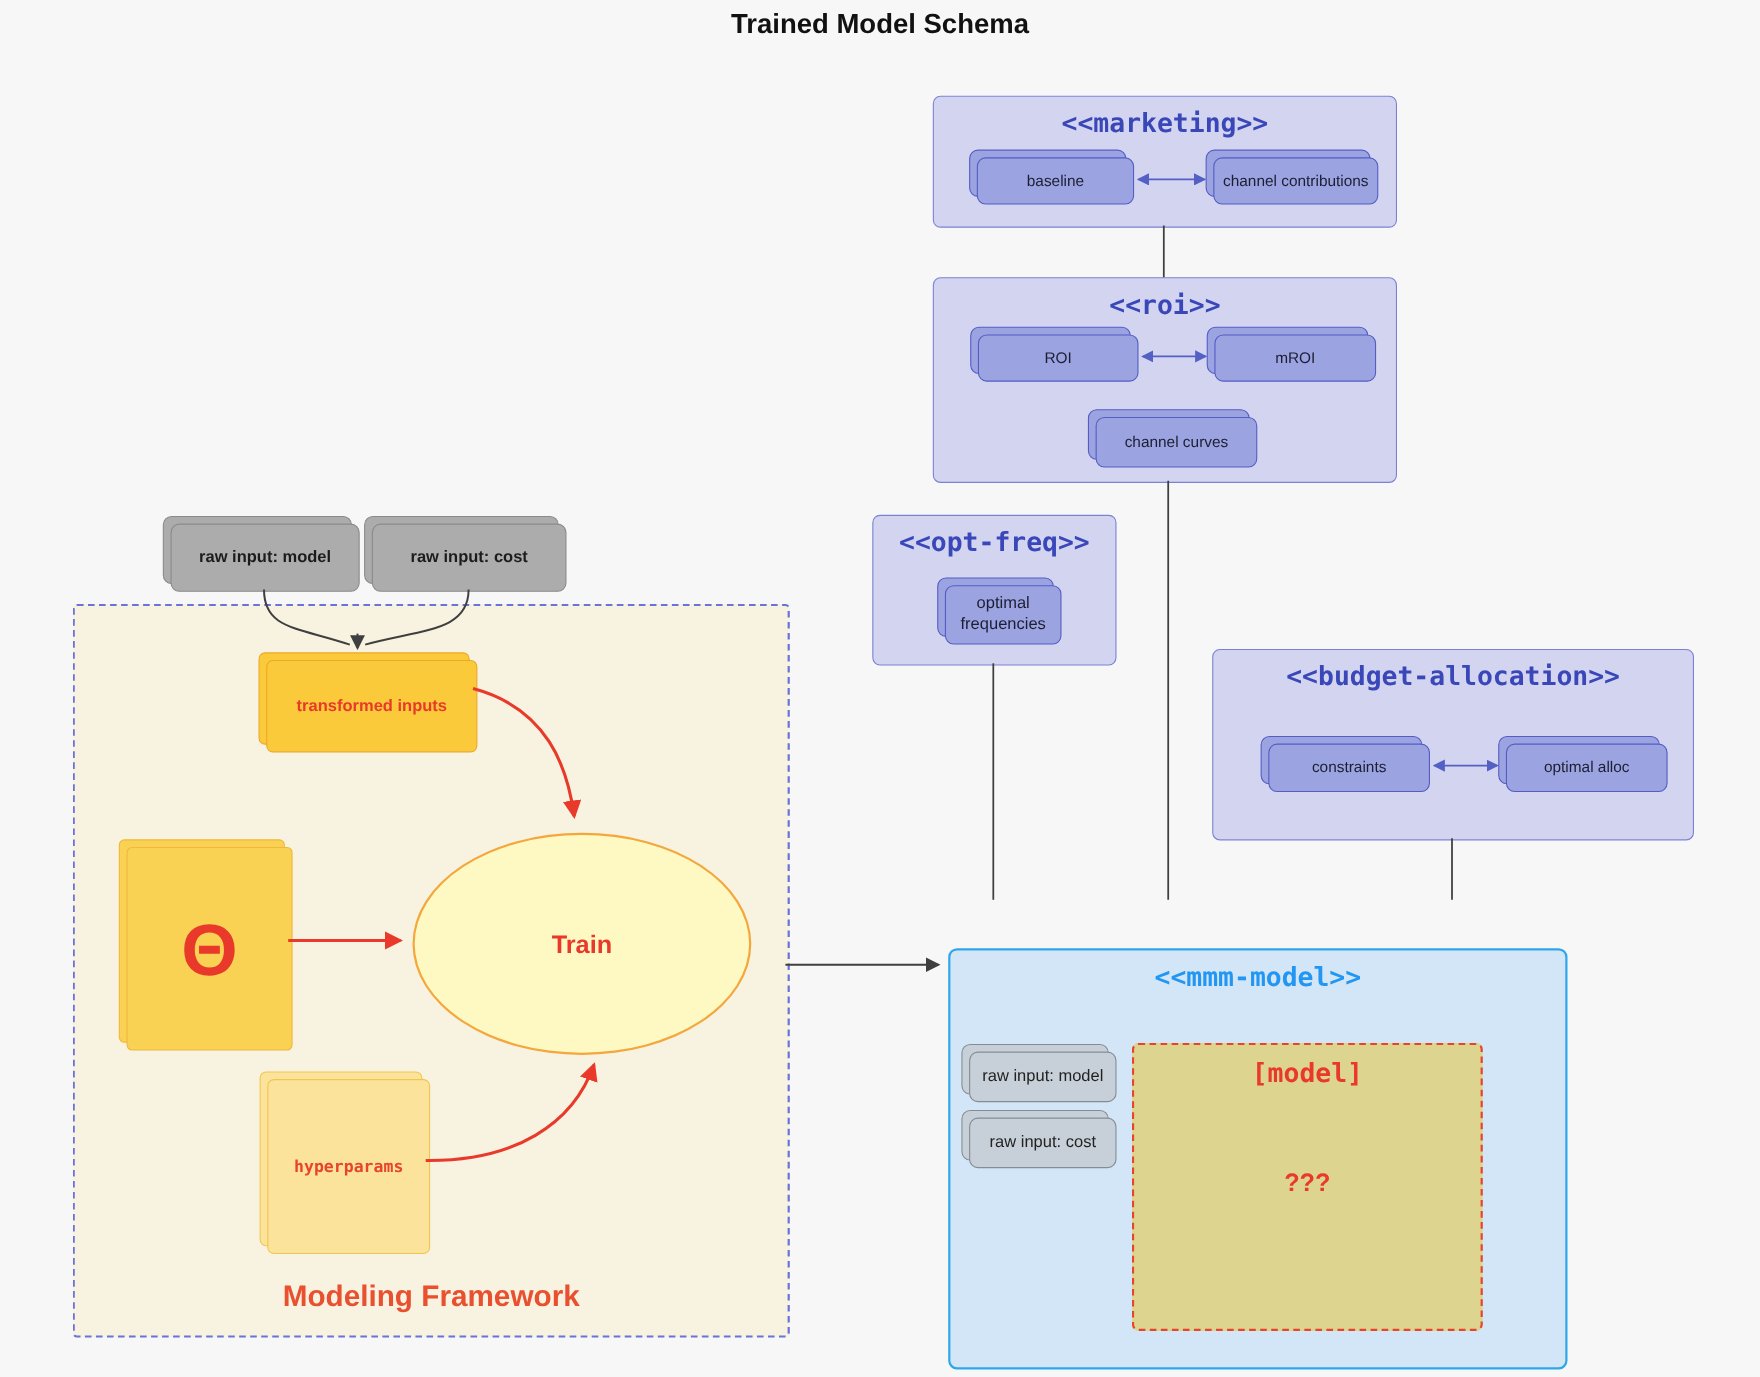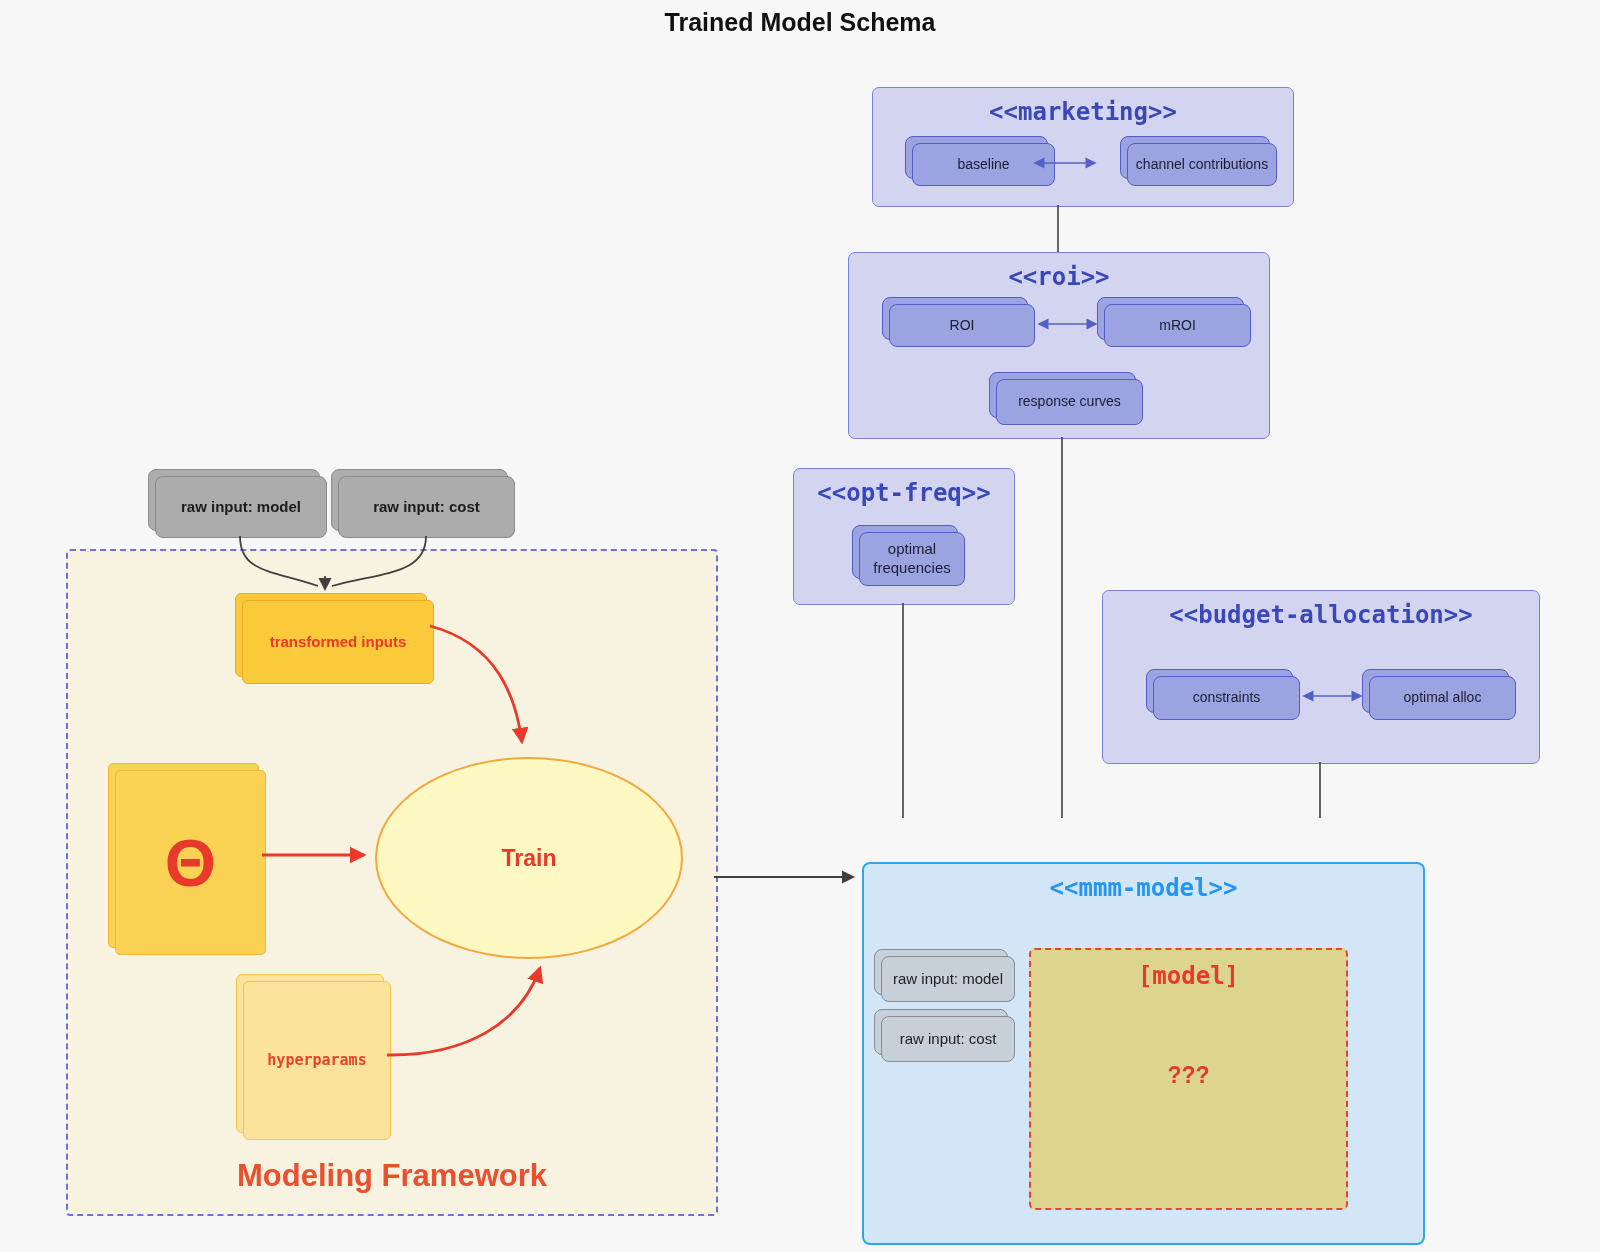--- a/index.html
+++ b/index.html
@@ -13,21 +13,21 @@
   .group { position:absolute; z-index:0; border-radius:7px; }
   .g-purple { background:#d3d5f0; border:1.5px solid #7b82d4; }
   .g-title { position:absolute; top:10px; left:0; right:0; text-align:center;
     font-family:"DejaVu Sans Mono", monospace; font-weight:bold; font-size:24px; color:#3a47b8; }
 
   .g-mmm { background:#d3e6f7; border:2px solid #2ea7ea; border-radius:8px; }
   .g-mmm .g-title { color:#2196f3; }
 
   .g-framework { background:#f8f2e0; border:2px dashed #6a73d9; border-radius:4px; }
   .fw-label { position:absolute; bottom:20px; left:0; right:0; text-align:center;
-    font-size:31px; font-weight:bold; color:#e8502f; }
+    font-size:27px; font-weight:bold; color:#e8502f; }
 
   
   .node { position:absolute; display:flex; align-items:center; justify-content:center;
     text-align:center; border-radius:8px; font-size:14px; color:#1c1e33; line-height:1.25; }
   .stack::before { content:""; position:absolute; inset:-1px; background:inherit; border:inherit;
     border-radius:inherit; transform:translate(-7px,-7px); z-index:-1; }
 
   .n-purple { background:#9ba3e0; border:1px solid #545dc6; }
   .n-gray-dark { background:#acacac; border:1px solid #8a8a8a; font-weight:bold; font-size:15px; color:#1c1c1c; border-radius:8px; }
   .n-gray-light { background:#c7d0d8; border:1px solid #858c93; font-size:15px; color:#222; }
@@ -59,31 +59,31 @@
   <div class="node n-gray-dark stack" style="left:338px; top:476px; width:175px; height:60px;">raw input: cost</div>
 
   <div class="group g-framework" style="left:66px; top:549px; width:648px; height:663px;">
     <div class="fw-label">Modeling Framework</div>
     <div class="node n-gold stack" style="left:174px; top:49px; width:190px; height:82px;">transformed inputs</div>
     <div class="node n-theta stack" style="left:47px; top:219px; width:149px; height:183px;">Θ</div>
     <div class="node n-ellipse" style="left:307px; top:206px; width:304px; height:198px;">Train</div>
     <div class="node n-cream stack" style="left:175px; top:430px; width:146px; height:157px;">hyperparams</div>
   </div>
 
-  <div class="group g-purple" style="left:848px; top:87px; width:420px; height:118px;margin-left:24px;">
+  <div class="group g-purple" style="left:848px; top:87px; width:420px; height:118px;">
     <div class="g-title">&lt;&lt;marketing&gt;&gt;</div>
     <div class="node n-purple stack" style="left:39px; top:55px; width:141px; height:41px;">baseline</div>
     <div class="node n-purple stack" style="left:254px; top:55px; width:148px; height:41px;">channel contributions</div>
   </div>
 
   <div class="group g-purple" style="left:848px; top:252px; width:420px; height:185px;">
     <div class="g-title">&lt;&lt;roi&gt;&gt;</div>
     <div class="node n-purple stack" style="left:40px; top:51px; width:144px; height:41px;">ROI</div>
     <div class="node n-purple stack" style="left:255px; top:51px; width:145px; height:41px;">mROI</div>
-    <div class="node n-purple stack" style="left:147px; top:126px; width:145px; height:44px;">response curves</div>
+    <div class="node n-purple stack" style="left:147px; top:126px; width:145px; height:44px;">channel curves</div>
   </div>
 
   <div class="group g-purple" style="left:793px; top:468px; width:220px; height:135px;">
     <div class="g-title">&lt;&lt;opt-freq&gt;&gt;</div>
     <div class="node n-purple stack" style="left:65px; top:63px; width:104px; height:52px; font-size:15px;">optimal frequencies</div>
   </div>
 
   <div class="group g-purple" style="left:1102px; top:590px; width:436px; height:172px;">
     <div class="g-title">&lt;&lt;budget-allocation&gt;&gt;</div>
     <div class="node n-purple stack" style="left:50px; top:85px; width:145px; height:42px;">constraints</div>

